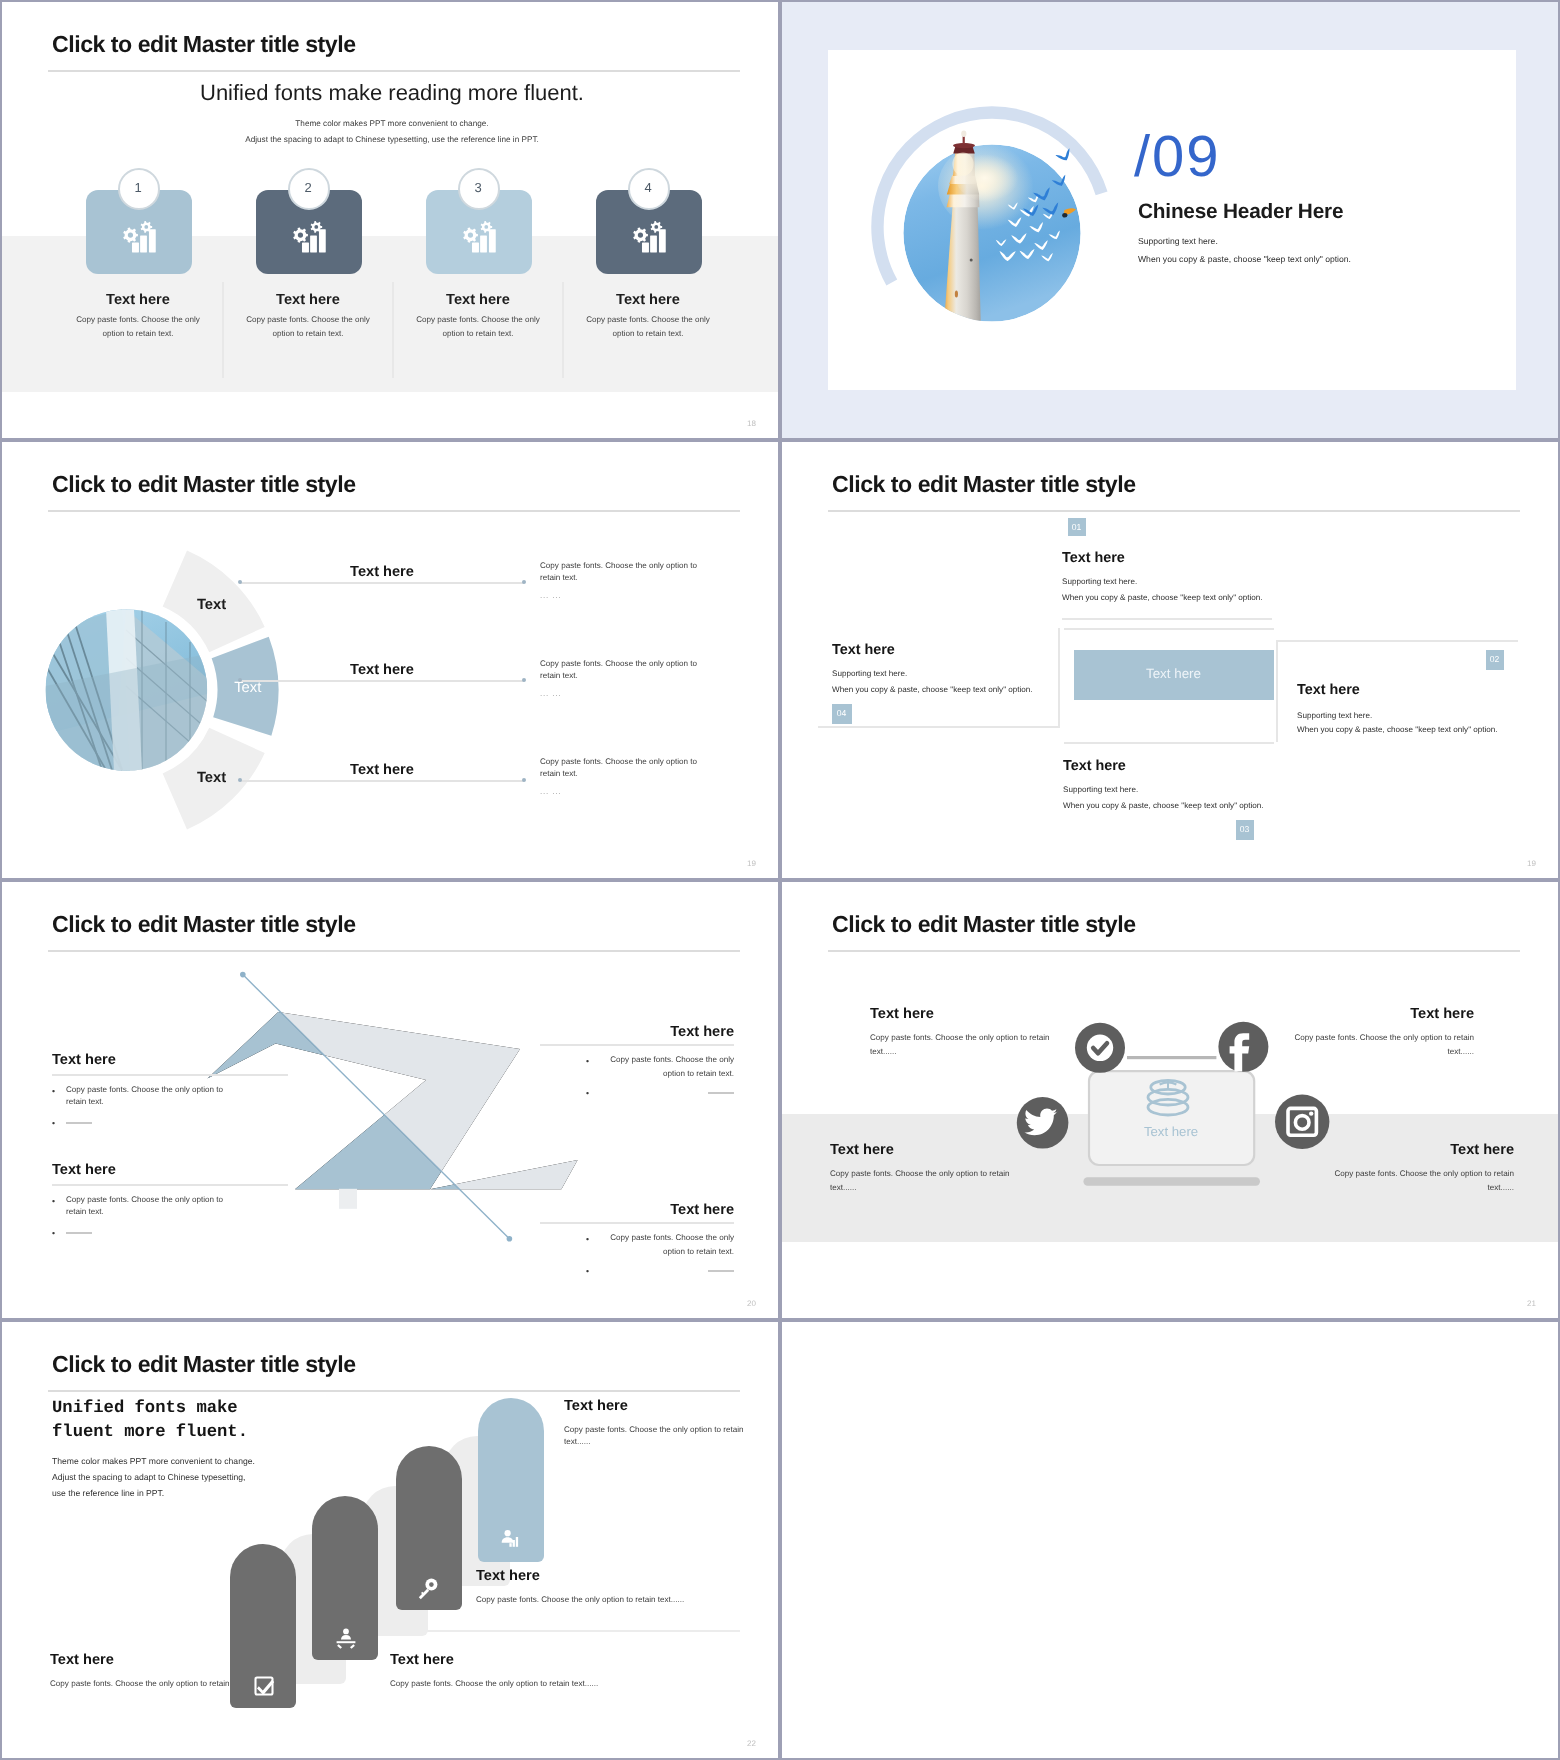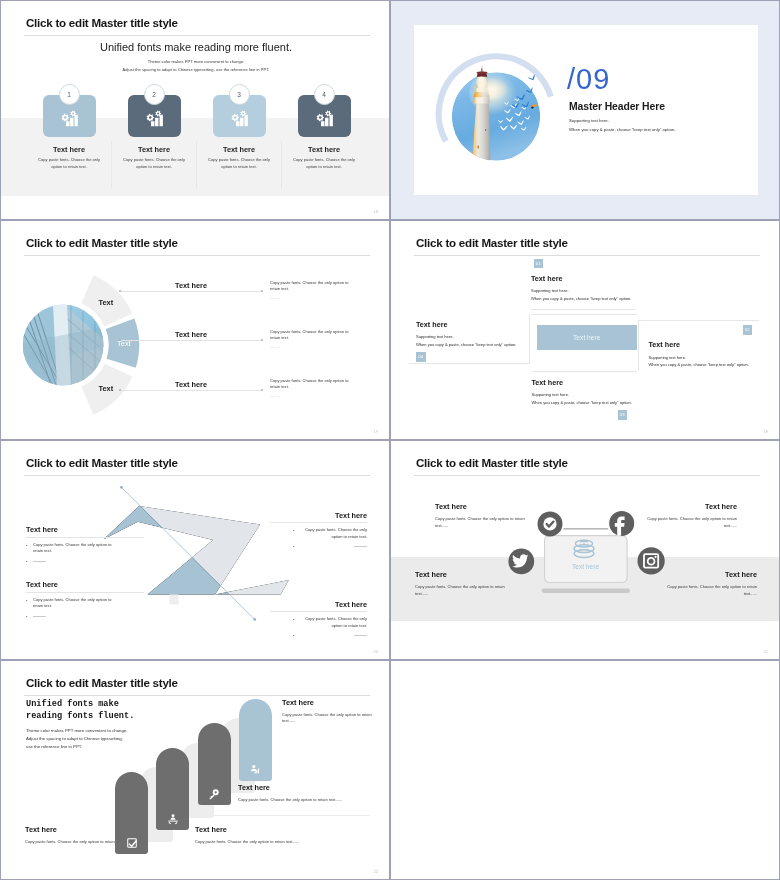--- a/index.html
+++ b/index.html
@@ -318,21 +318,21 @@
             <path d="M0 0.55 C-0.30 0.40 -0.70 0.00 -1.00 -0.62 C-0.74 -0.55 -0.42 -0.30 -0.20 -0.02 C-0.12 0.08 -0.04 0.12 0.02 0.12 C0.10 0.12 0.18 0.06 0.26 -0.06 C0.50 -0.40 0.80 -0.62 1.04 -0.70 C0.80 -0.14 0.40 0.34 0.10 0.56 C0.06 0.60 0.02 0.60 0 0.55 Z"></path>
           </g>
         <g transform="translate(134.8 104.2) rotate(-16) scale(4.1)">
             <path d="M0 0.55 C-0.30 0.40 -0.70 0.00 -1.00 -0.62 C-0.74 -0.55 -0.42 -0.30 -0.20 -0.02 C-0.12 0.08 -0.04 0.12 0.02 0.12 C0.10 0.12 0.18 0.06 0.26 -0.06 C0.50 -0.40 0.80 -0.62 1.04 -0.70 C0.80 -0.14 0.40 0.34 0.10 0.56 C0.06 0.60 0.02 0.60 0 0.55 Z"></path>
           </g>
       </g>
       <path d="M141.2 104.0 q3.6-1.6 5.8-0.2 q-3.1 2.7-6.2 2.9z" fill="#ef9c24"></path>
       <ellipse cx="141.4" cy="106.6" rx="1.3" ry="1.15" fill="#1f2b36"></ellipse>
     </svg>
     <div class="s2num">/09</div>
-    <div class="s2hdr">Master Header Here</div>
+    <div class="s2hdr">Chinese Header Here</div>
     <div class="s2sub" style="top:117px">Supporting text here.</div>
     <div class="s2sub" style="top:126px">When you copy &amp; paste, choose "keep text only" option.</div>
   </div>
   <div class="slide s2" id="sl3">
     <div class="title">Click to edit Master title style</div>
     <div class="titlerule"></div>
     <svg class="s3svg" viewBox="0 0 160 180">
       <defs>
         <clipPath id="bldgClip">
             <circle cx="62.2" cy="90" r="40.4"></circle>
@@ -542,21 +542,21 @@
     <div class="s6tr" style="left:272px;top:129px">
       <div class="s6h">Text here</div>
       <div class="s6b">Copy paste fonts. Choose the only option to retain text......</div>
     </div>
     <div class="pnum">21</div>
   </div>
   <div class="slide s6" id="sl7">
     <div class="title">Click to edit Master title style</div>
     <div class="titlerule"></div>
     <div class="s7hl" style="top:38px">Unified fonts make</div>
-    <div class="s7hl" style="top:49.5px">reading fonts fluent.</div>
+    <div class="s7hl" style="top:49.5px">fluent more fluent.</div>
     <div class="s7sub" style="top:66.5px">Theme color makes PPT more convenient to change.</div>
     <div class="s7sub" style="top:75px">Adjust the spacing to adapt to Chinese typesetting,</div>
     <div class="s7sub" style="top:83px">use the reference line in PPT.</div>
 
     <div class="s7shadow" style="left:139px;top:106px;height:75px"></div>
     <div class="s7shadow" style="left:180px;top:82px;height:75px"></div>
     <div class="s7shadow" style="left:221px;top:57px;height:75px"></div>
 
     <div class="s7bar" style="left:114.3px;top:111.2px;height:81.5px;background:#6e6e6e">
       <svg class="s7ic" viewBox="0 0 24 24">

